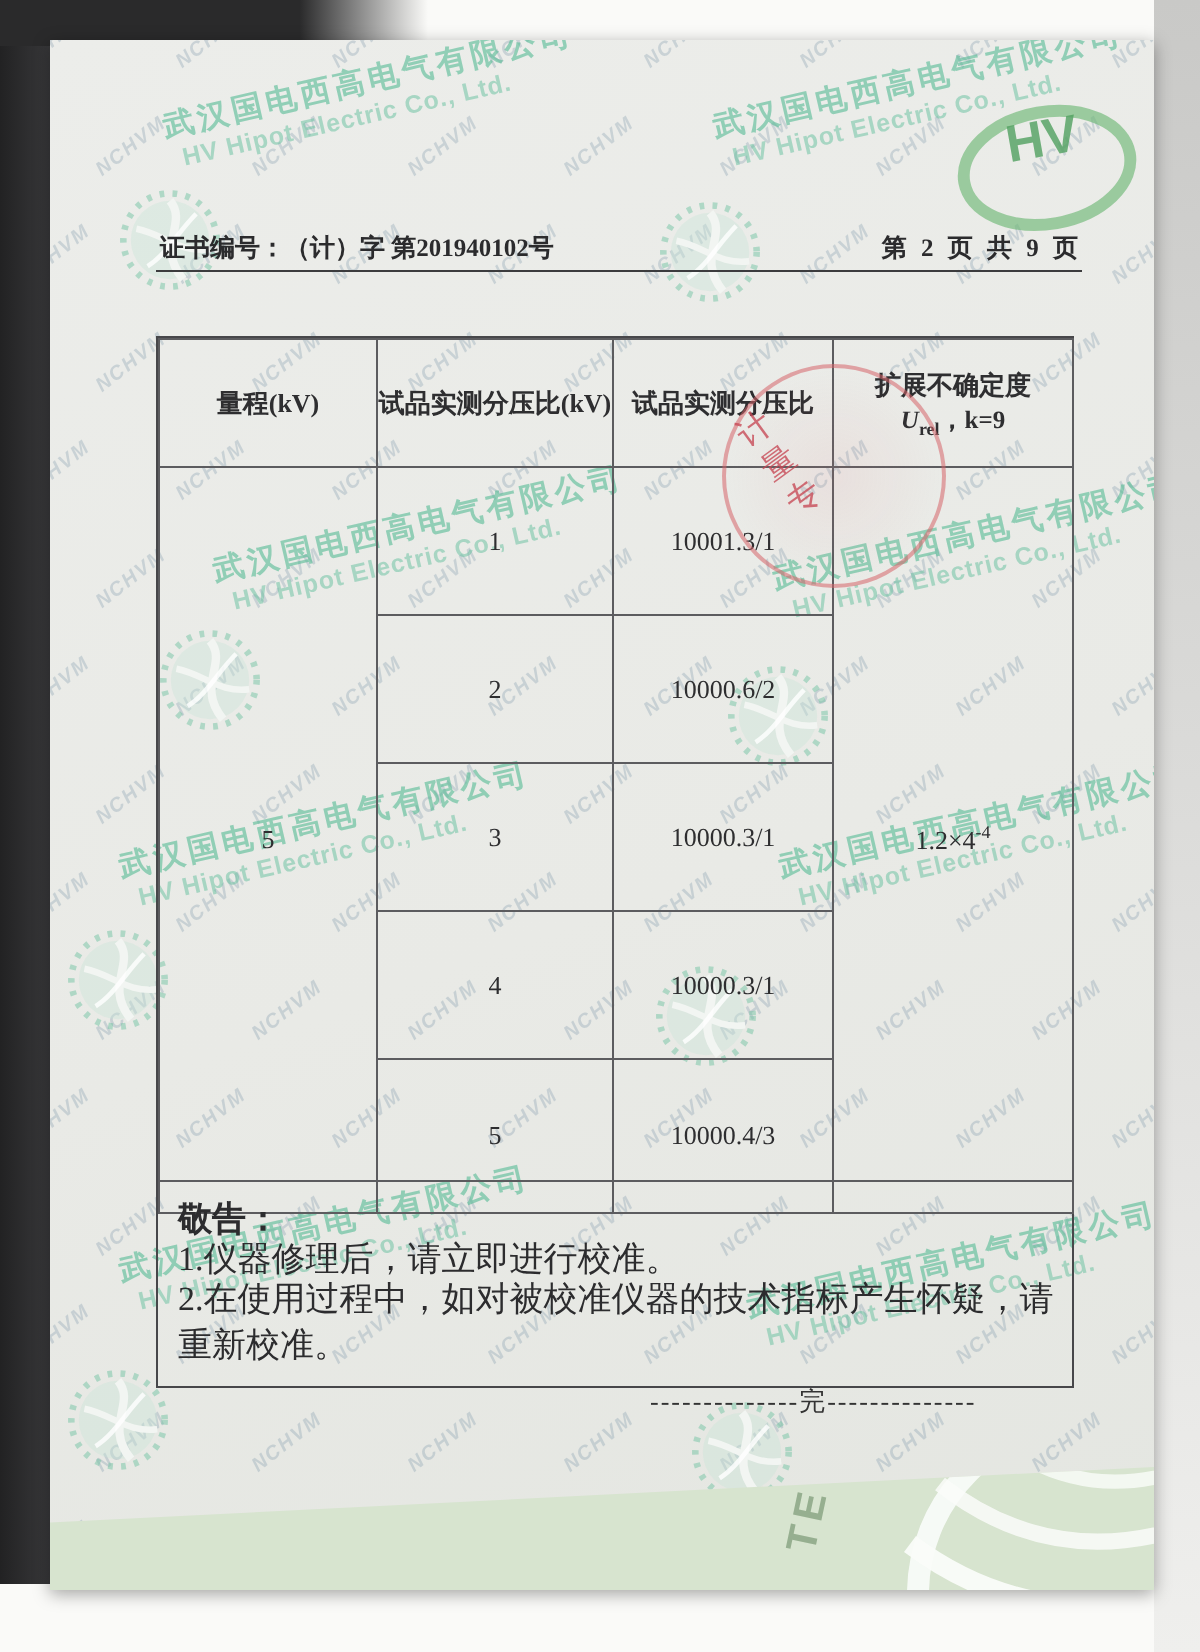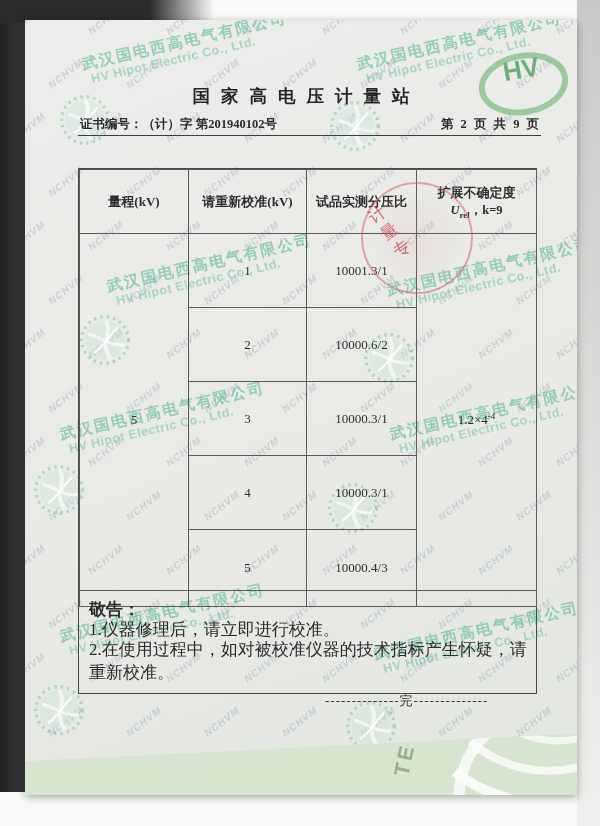--- a/index.html
+++ b/index.html
@@ -280,40 +280,39 @@
     <svg class="emblem" viewBox="0 0 240 140">
       <circle cx="120" cy="95" r="86" fill="none" stroke="rgba(250,252,249,.9)" stroke-width="11"></circle>
       <path d="M30 70 Q 110 130 215 75" fill="none" stroke="rgba(250,252,249,.95)" stroke-width="10"></path>
       <path d="M45 40 Q 115 95 205 45" fill="none" stroke="rgba(250,252,249,.85)" stroke-width="8"></path>
       <path d="M70 15 Q 125 60 195 20" fill="none" stroke="rgba(250,252,249,.8)" stroke-width="7"></path>
     </svg>
     <div class="emblem-txt">TE G</div>
   </div>
 
   <div class="content-layer">
-    <div class="station">国家高电压计量站</div>
 
     <div class="cert-line">
       <span class="cert-left"><span>证书编号：</span><span>（计）字 第201940102号</span></span>
       <span class="cert-right">第 2 页 共 9 页</span>
     </div>
 
 
     <div class="tbl-wrap">
       <table class="cal">
         <colgroup>
             <col style="width:109px">
             <col style="width:118px">
                   <col style="width:110px">
             <col style="width:120px">
           </colgroup>
         <tbody>
             <tr style="height:64px">
           <td class="hdr">量程(kV)</td>
-          <td class="hdr">请重新校准(kV)</td>
+          <td class="hdr">试品实测分压比(kV)</td>
           <td class="hdr">试品实测分压比</td>
           <td class="hdr">
             <div>扩展不确定度</div>
             <div class="u-line"><i>U</i><sub>rel</sub><span>，k=9</span></div>
           </td>
         </tr>
         <tr style="height:74px">
           <td rowspan="5">5</td>
           <td>1</td>
           <td>10001.3/1</td>

